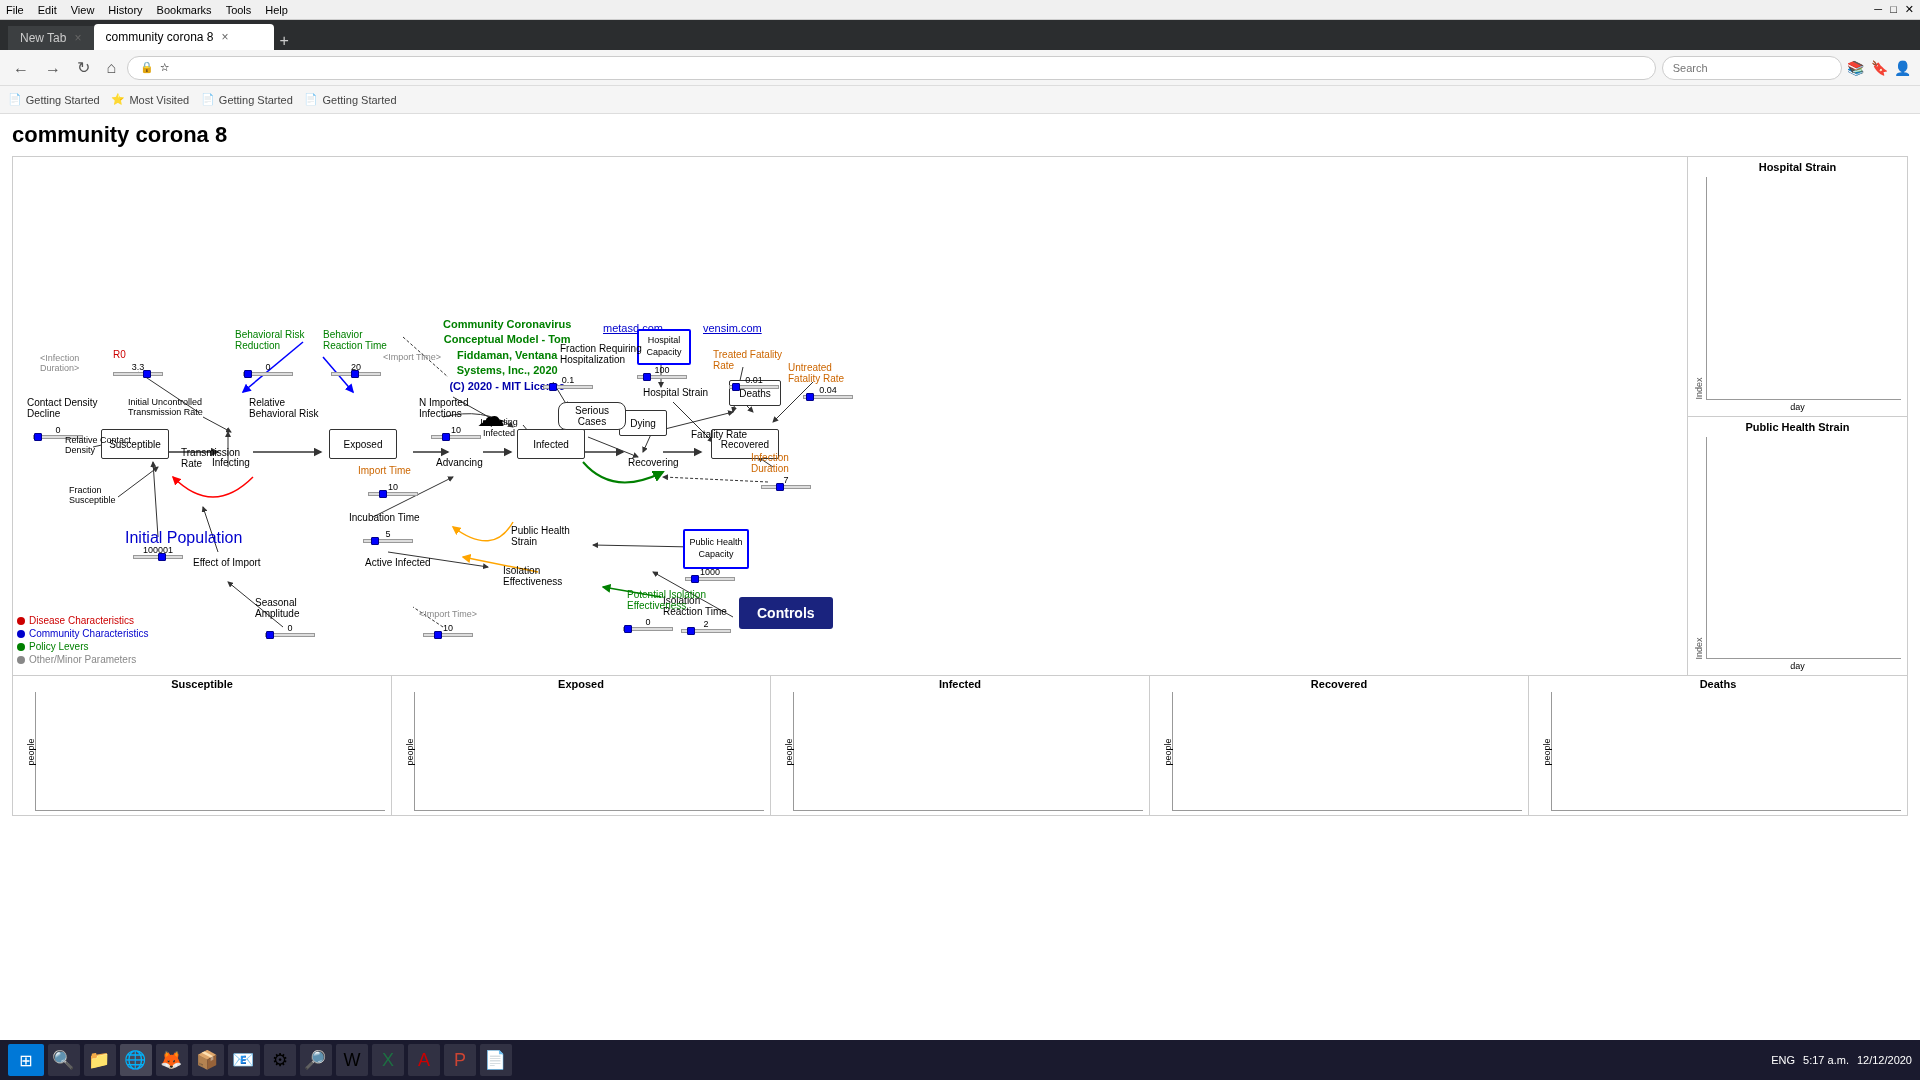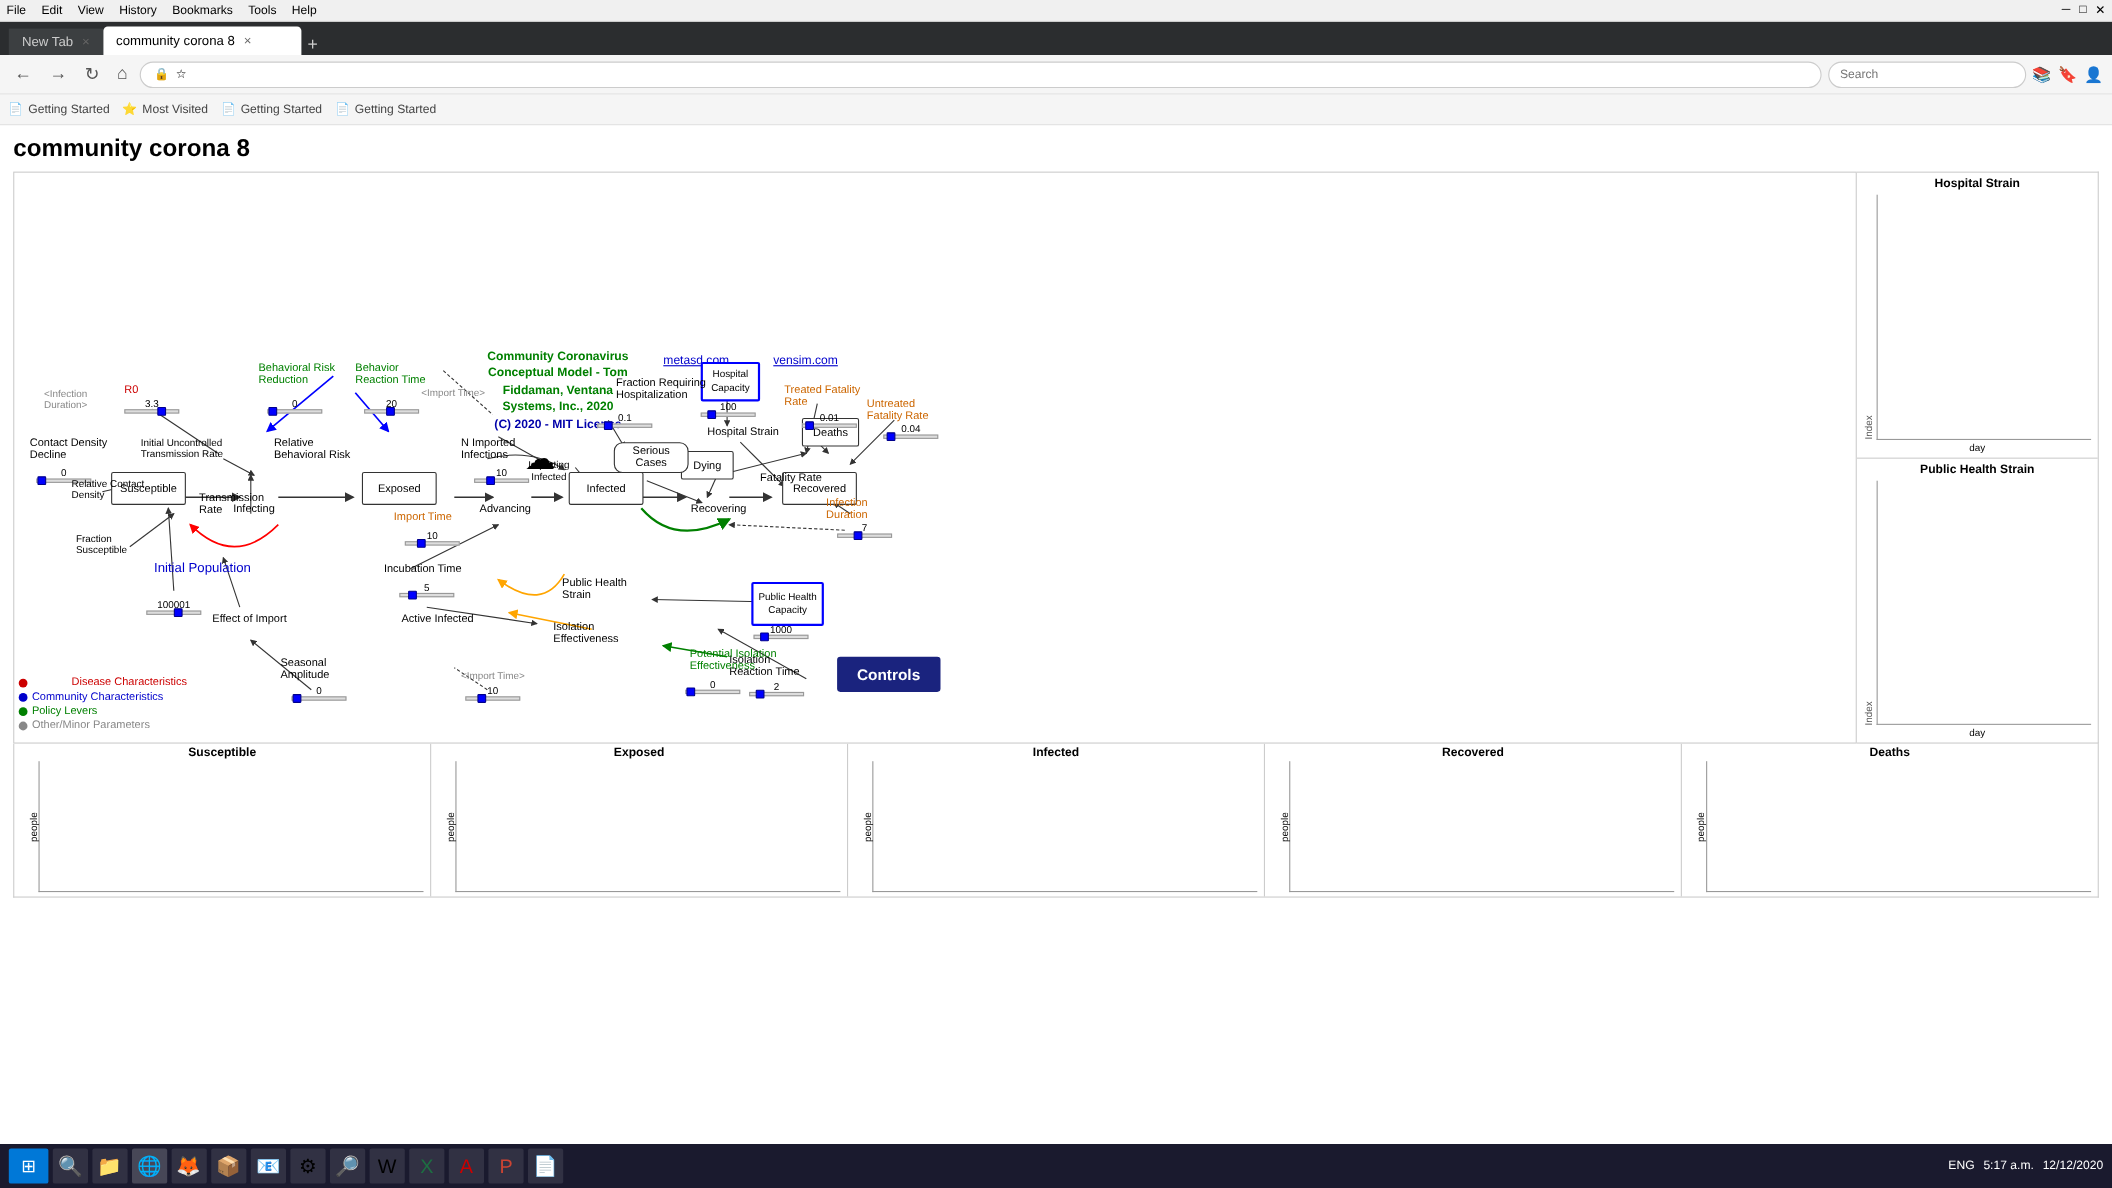--- a/index.html
+++ b/index.html
@@ -633,21 +633,21 @@
       </div>
 
       <div style="position:absolute; left:336px; top:355px; font-size:10px;">Incubation Time</div>
       <div class="slider-container" style="left:350px; top:372px;">
         <div class="slider-val">5</div>
         <div class="mini-slider">
             <div class="mini-slider-thumb" style="left:15%;"></div>
           </div>
       </div>
 
-      <div style="position:absolute; left:112px; top:352px; font-size:12px; color:#00c;margin-left:15px;">Initial Population</div>
+      <div style="position:absolute; left:112px; top:372px; font-size:16px; color:#00c;">Initial Population</div>
       <div class="slider-container" style="left:120px; top:388px;">
         <div class="slider-val">100001</div>
         <div class="mini-slider">
             <div class="mini-slider-thumb" style="left:50%;"></div>
           </div>
       </div>
 
       <div style="position:absolute; left:180px; top:400px; font-size:10px;">Effect of Import</div>
 
       <div style="position:absolute; left:352px; top:400px; font-size:10px;">Active Infected</div>
@@ -688,26 +688,26 @@
       </div>
 
       <div style="position:absolute; left:242px; top:440px; font-size:10px;">Seasonal<br>Amplitude</div>
       <div class="slider-container" style="left:252px; top:466px;">
         <div class="slider-val">0</div>
         <div class="mini-slider">
             <div class="mini-slider-thumb" style="left:0%;"></div>
           </div>
       </div>
 
-      <button class="controls-btn" style="left:748px; top:440px;">Controls</button>
+      <button class="controls-btn" style="left:726px; top:440px;">Controls</button>
 
       <div class="legend">
         <div class="legend-item">
           <div class="legend-dot" style="background:#c00;"></div>
-          <span style="color:#c00; font-size:10px;margin-left:36px;">Disease Characteristics</span>
+          <span style="color:#c00; font-size:10px;">Disease Characteristics</span>
         </div>
         <div class="legend-item">
           <div class="legend-dot" style="background:#00c;"></div>
           <span style="color:#00c; font-size:10px;">Community Characteristics</span>
         </div>
         <div class="legend-item">
           <div class="legend-dot" style="background:green;"></div>
           <span style="color:green; font-size:10px;">Policy Levers</span>
         </div>
         <div class="legend-item">

